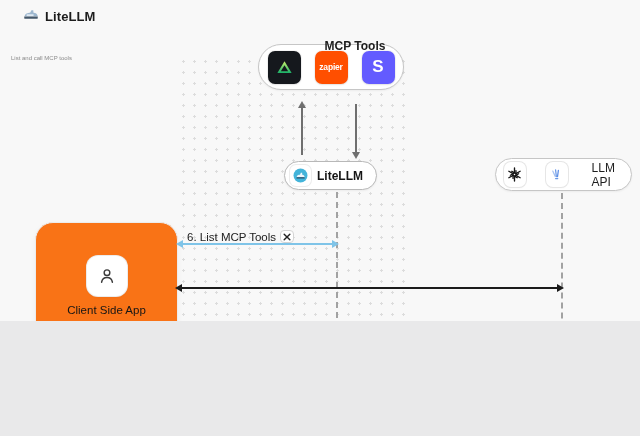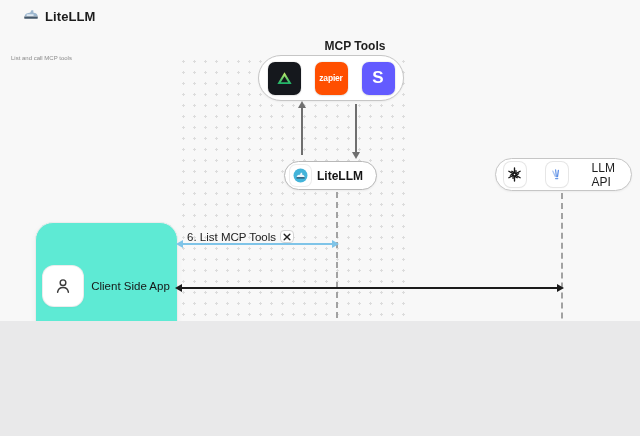--- a/index.html
+++ b/index.html
@@ -19,21 +19,21 @@
   }
   
   .brand { position:absolute; left:22px; top:7px; display:flex; align-items:center; gap:5px; z-index:3; }
   .brand-text { font-size:13px; font-weight:700; letter-spacing:0.1px; color:#1c1c1c; }
   .page-title { position:absolute; left:10px; top:33px; font-size:16px; font-weight:700; letter-spacing:-0.2px; color:#0f0f0f; z-index:3; }
   .page-subtitle { position:absolute; left:11px; top:55px; font-size:6px; color:#8a8a8a; z-index:3; }
 
   
   .mcp-label { position:absolute; left:300px; top:39px; width:62px; text-align:center; font-size:12px; font-weight:600; color:#1e1e1e; z-index:3;margin-left:24px; }
   .mcp-box {
-    position:absolute; left:258px; top:55px; width:146px; height:46px;
+    position:absolute; left:258px; top:44px; width:146px; height:46px;
     background:#fff; border:1px solid #c6c6c6; border-radius:23px;
     display:flex; align-items:center; justify-content:center; gap:14px;
     box-shadow:0 1px 2px rgba(0,0,0,0.05); z-index:2;
   }
   .tool-tile {
     width:33px; height:33px; border-radius:7px;
     display:flex; align-items:center; justify-content:center;
     box-shadow:0 0 0 1px rgba(0,0,0,0.04), 0 1px 2px rgba(0,0,0,0.08);
   }
   .tile-dark   { background:#15181d; }
@@ -79,23 +79,23 @@
   .llmapi-box .node-label { font-size:12px; font-weight:500; color:#1e1e1e; margin-left:4px; }
 
   
   .lifeline { position:absolute; width:0; border-left:2px dashed #a2a2a2; z-index:1; }
   .lifeline.litellm { left:336px; top:192px; height:216px; }
   .lifeline.llmapi  { left:561px; top:193px; height:215px; }
 
   
   .client-box {
     position:absolute; left:35px; top:222px; width:143px; height:127px;
-    background:#5eead4; border:1px solid #ececec; border-radius:18px;
+    background:#f97316; border:1px solid #ececec; border-radius:18px;
     display:flex; align-items:center; justify-content:center; gap:8px;
-    box-shadow:0 2px 6px rgba(0,0,0,0.04); z-index:2;
+    box-shadow:0 2px 6px rgba(0,0,0,0.04); z-index:2;flex-direction:column;
   }
   .person-tile {
     width:40px; height:40px; border-radius:11px; background:#fff;
     box-shadow:0 0 0 1px #ececec, 0 1px 3px rgba(0,0,0,0.06);
     display:flex; align-items:center; justify-content:center;
   }
   .client-box .node-label { font-size:11.5px; font-weight:500; color:#161616; }
 
   
   .msg-label {

